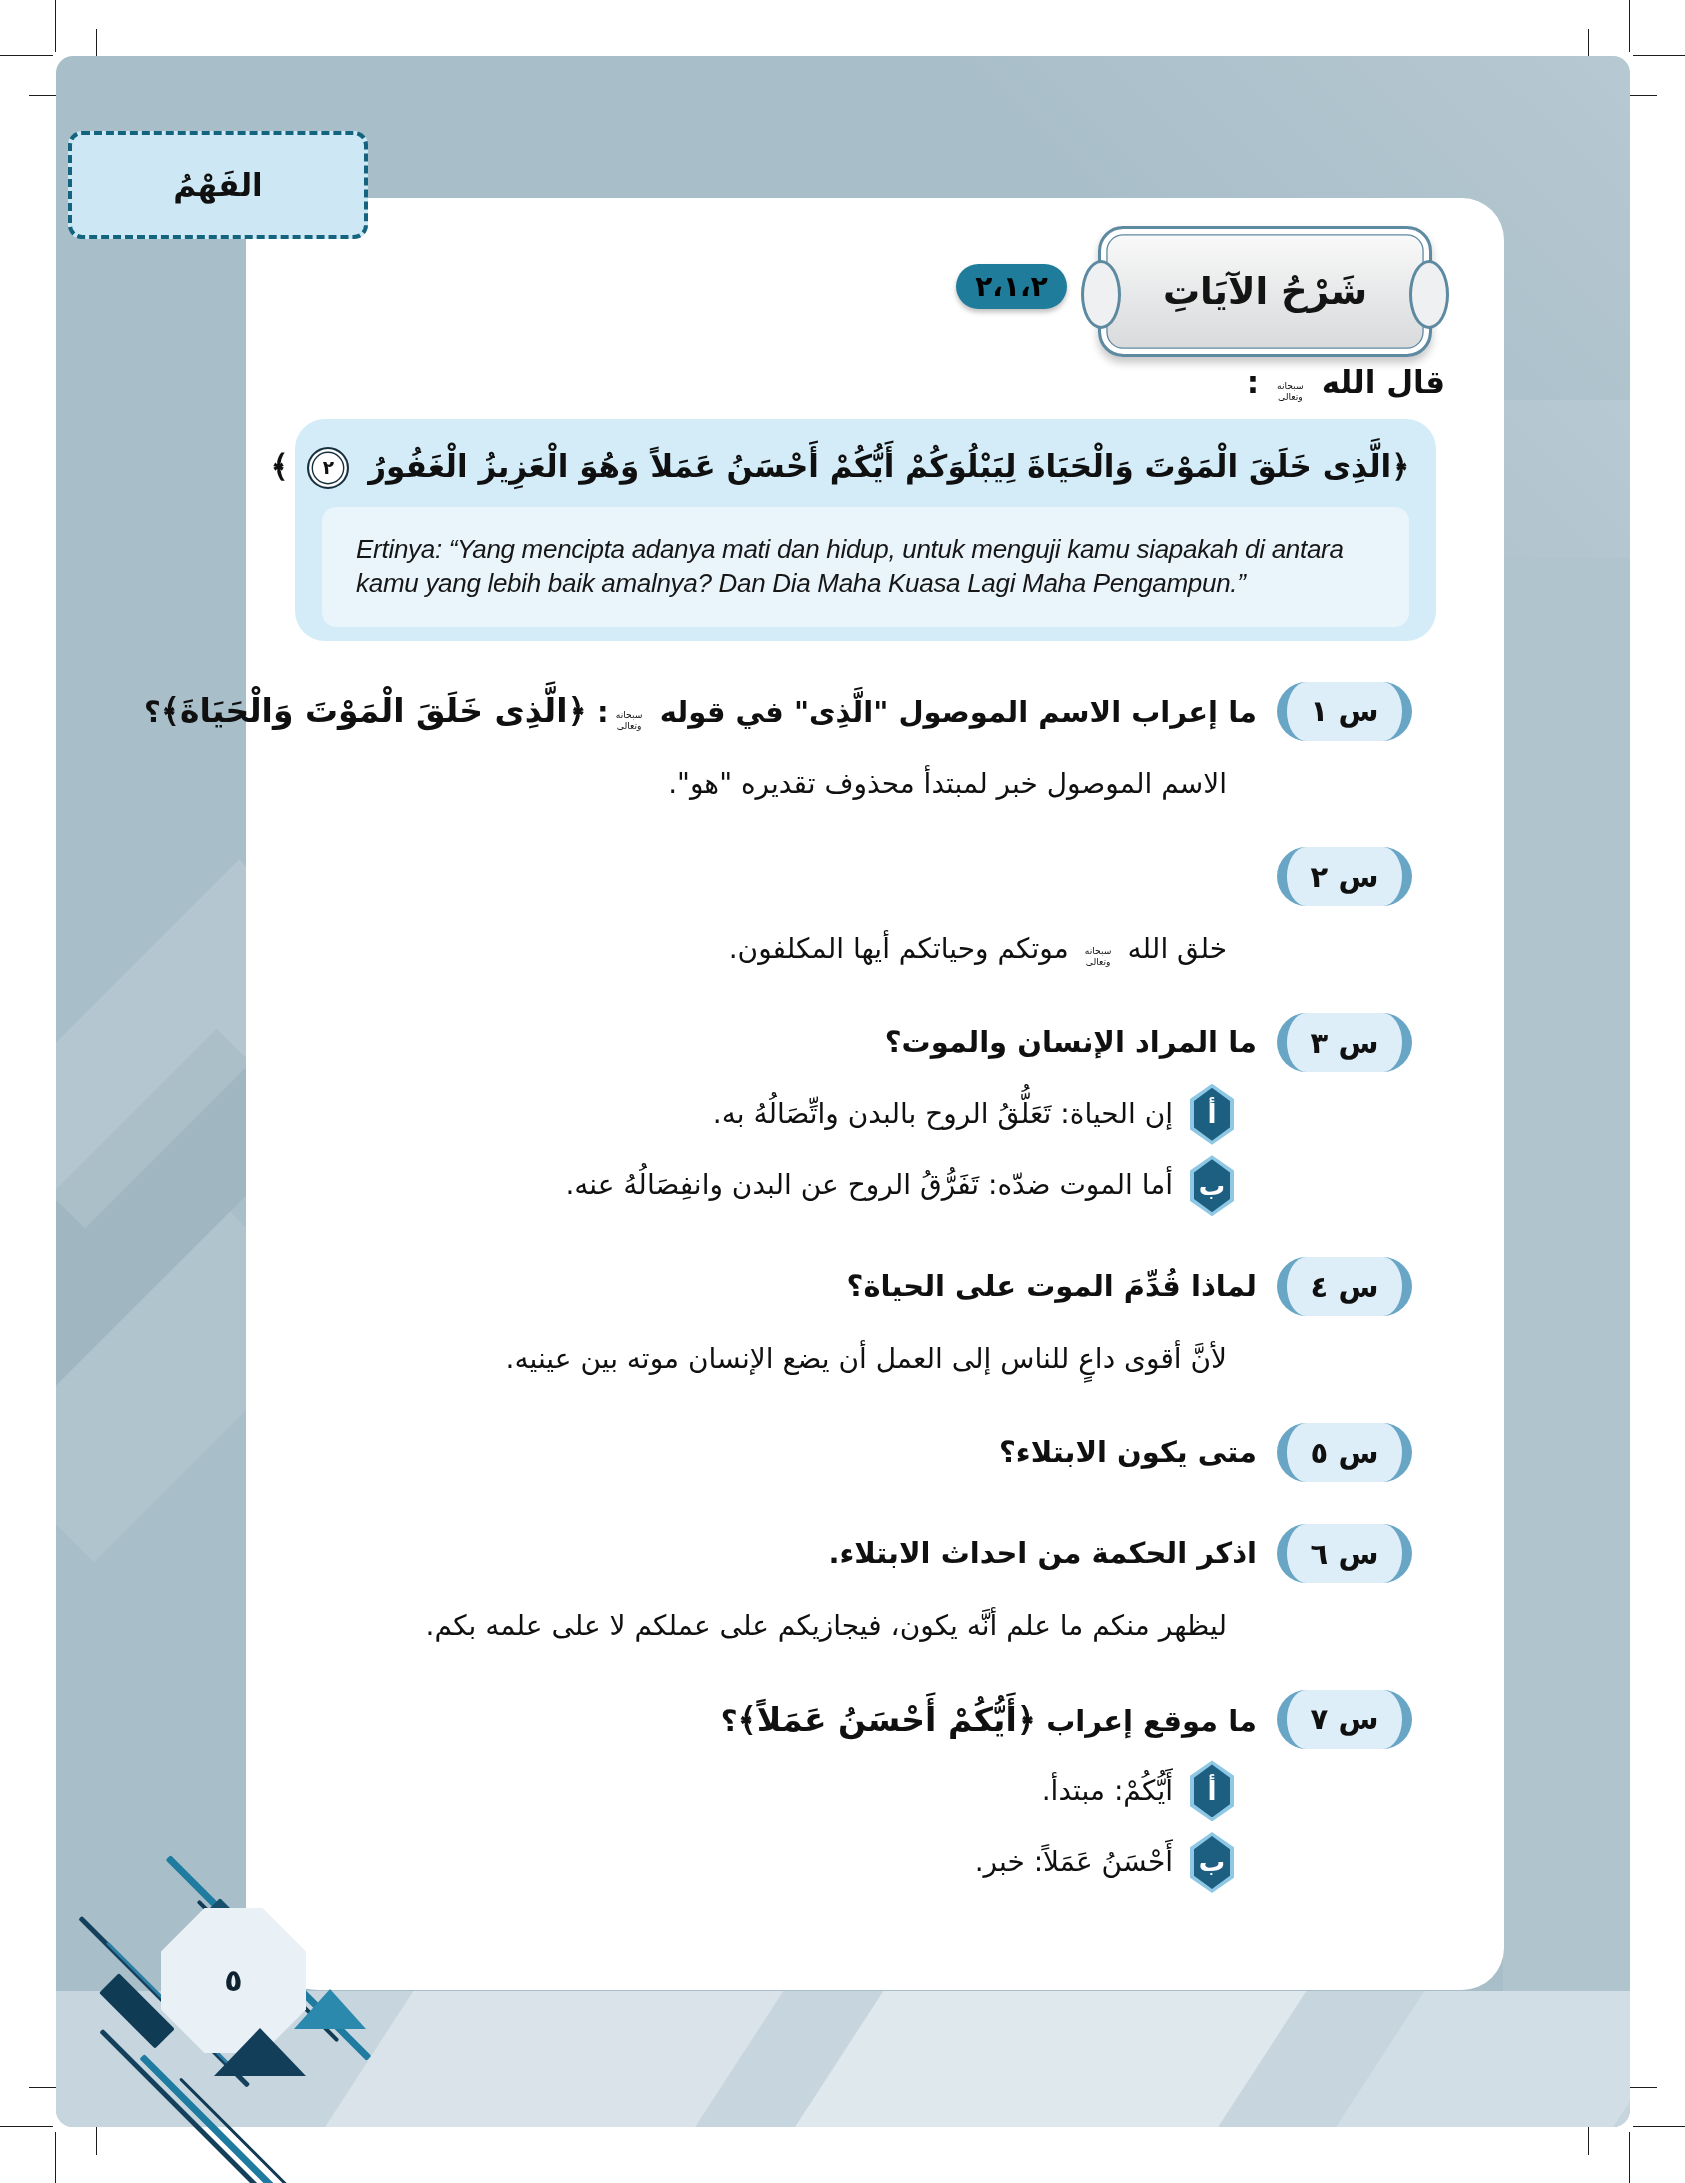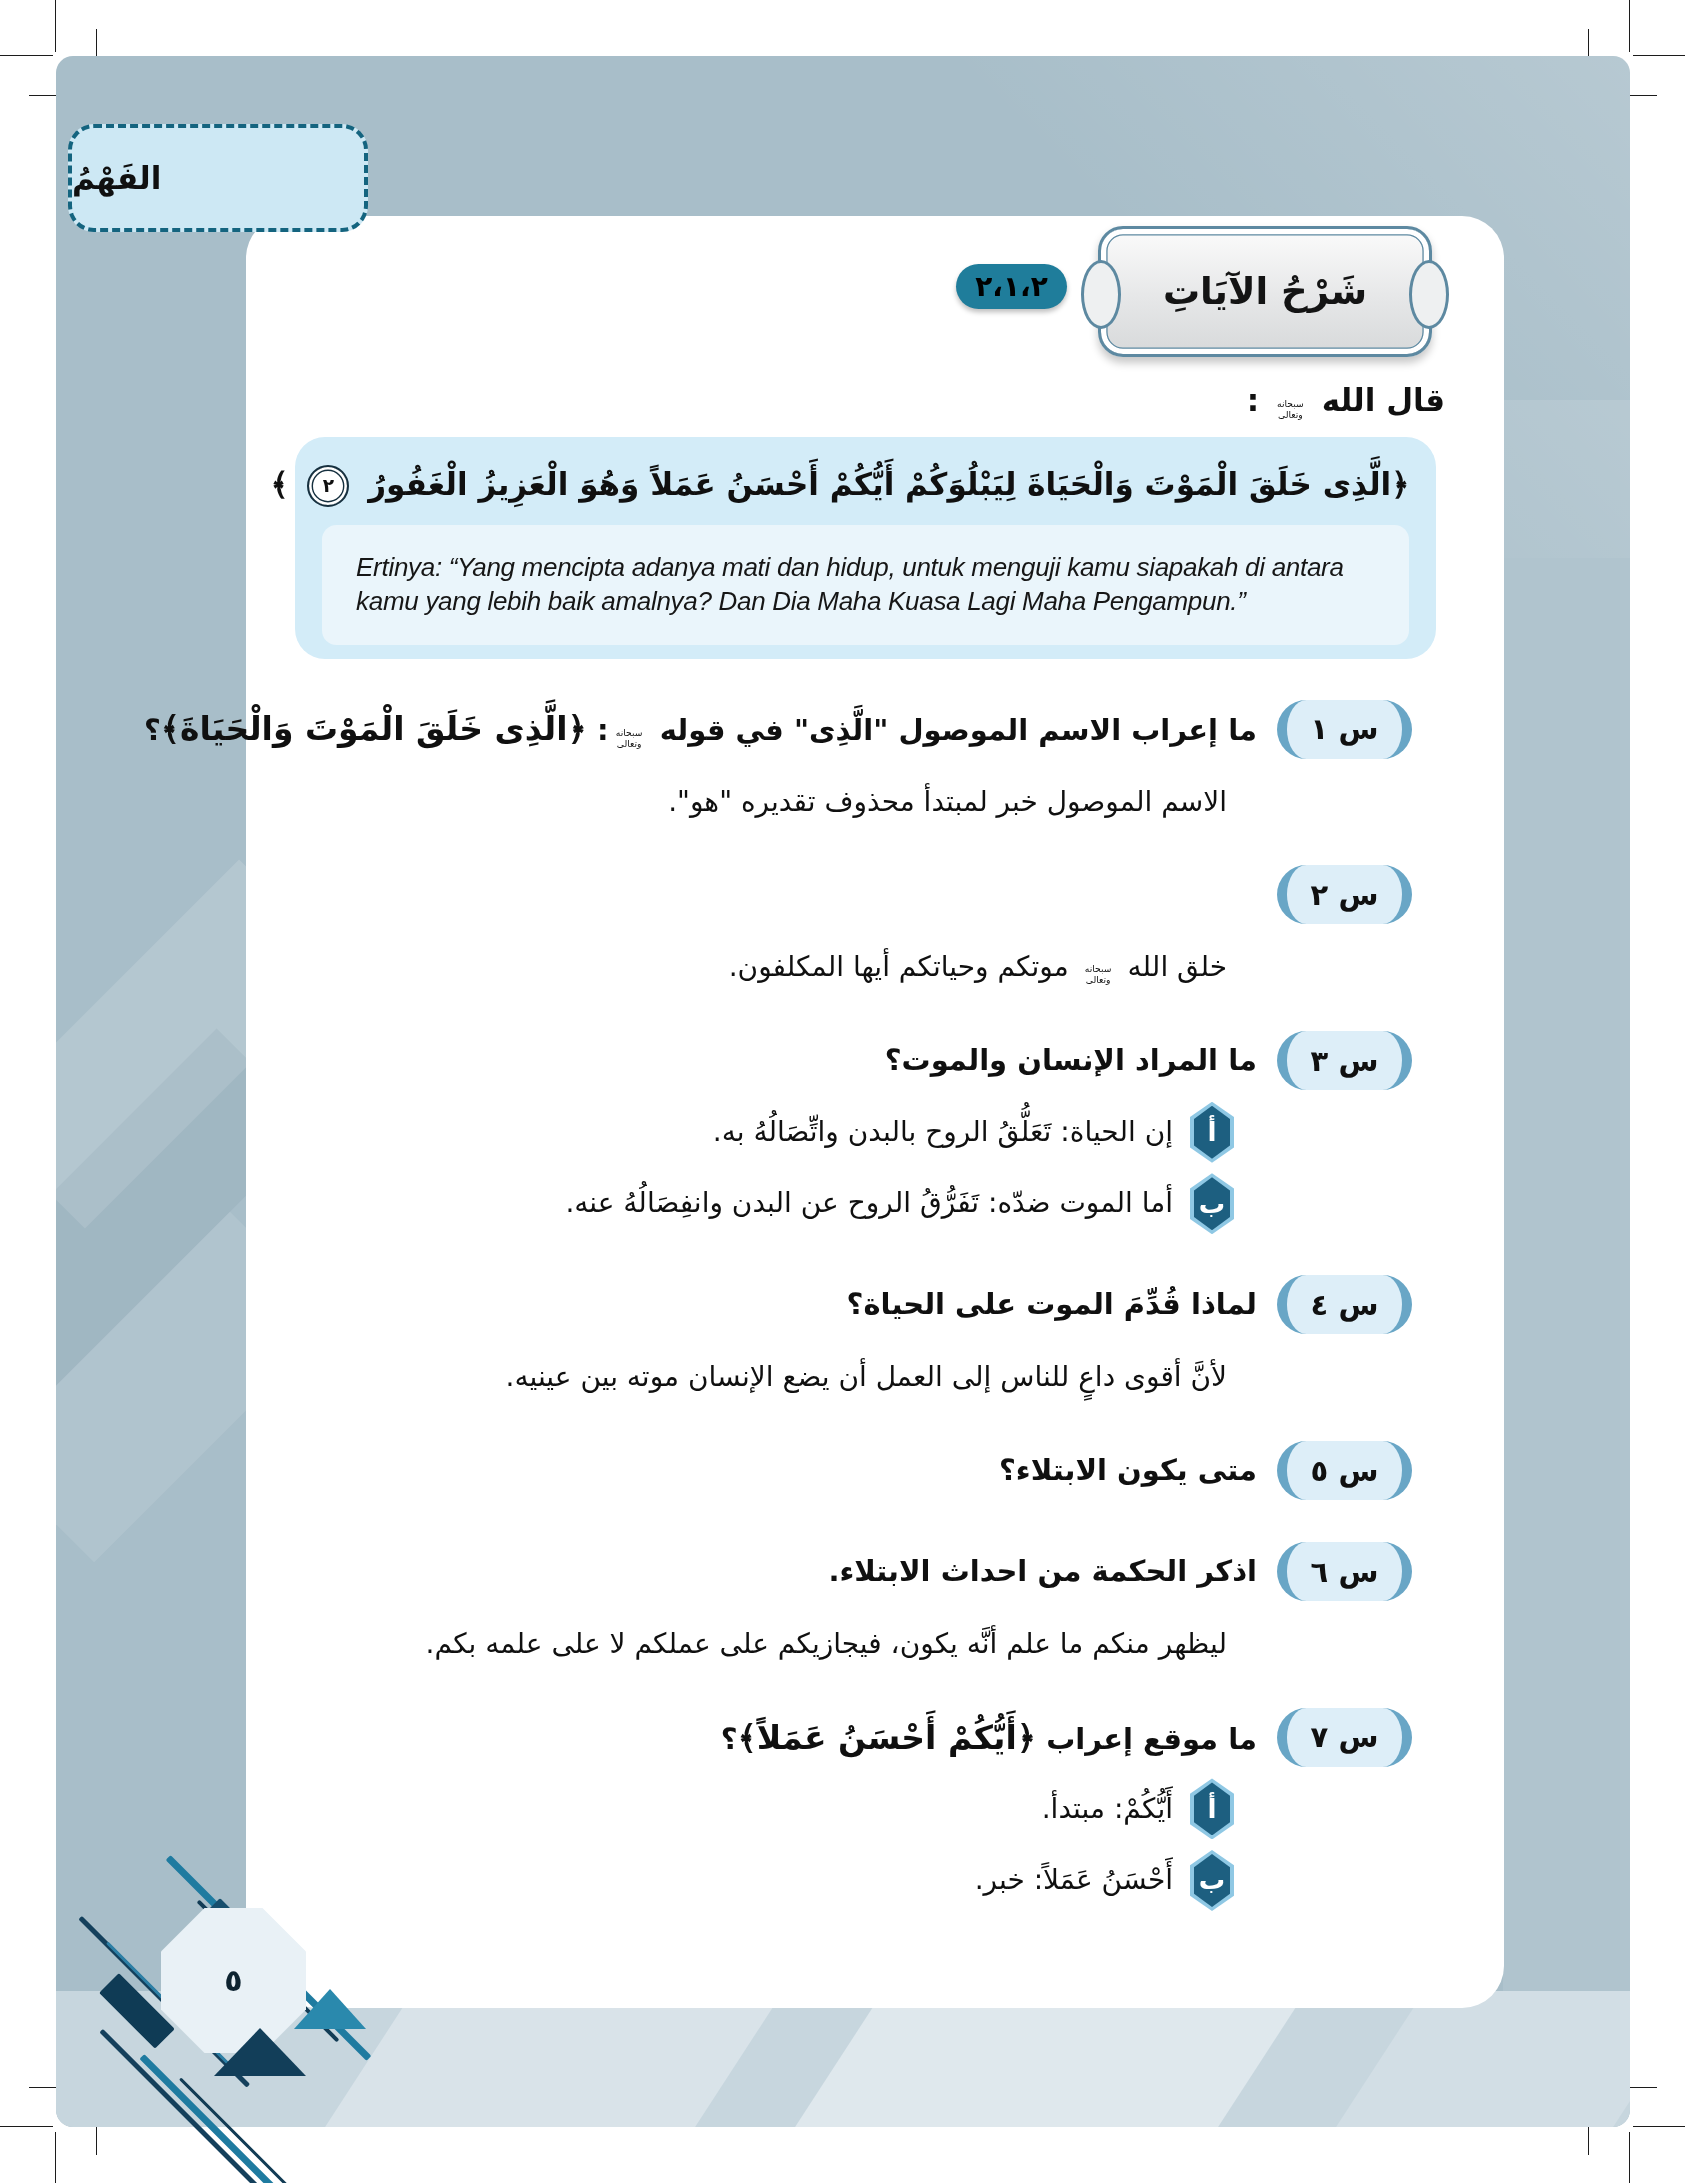--- a/index.html
+++ b/index.html
@@ -17,26 +17,26 @@
   .col-r{position:absolute;right:0;top:344px;bottom:136px;width:127px;background:rgba(255,255,255,.10);}
   .chev{position:absolute;transform:rotate(-45deg);}
   .chev1{left:-79px;top:912px;width:370px;height:152px;background:rgba(255,255,255,.14);}
   .chev2{left:-106px;top:1083px;width:370px;height:139px;background:rgba(10,50,75,.05);}
   .chev3{left:-66px;top:1255px;width:344px;height:152px;background:rgba(255,255,255,.10);}
   .band{position:absolute;left:0;right:0;bottom:0;height:136px;background:#c7d6de;overflow:hidden;}
   .band .b1{position:absolute;left:310px;top:-13.2px;width:370px;height:172px;background:#d9e3e9;transform:skewX(-33deg);}
   .band .b2{position:absolute;left:780px;top:-13.2px;width:423px;height:172px;background:#dfe8ed;transform:skewX(-33deg);}
   .band .b3{position:absolute;left:1321px;top:-13.2px;width:277px;height:172px;background:#d2dee5;transform:skewX(-33deg);}
   
-  .panel{position:absolute;left:246px;top:216px;width:1258px;height:1792px;background:#ffffff;
+  .panel{position:absolute;left:246px;top:198px;width:1258px;height:1792px;background:#ffffff;
       border-radius:42px 42px 42px 73px;z-index:1;}
   .panel-inner{padding:0 59px 0 40px;}
   
-  .fahm{position:absolute;left:68px;top:124px;width:292px;height:100px;background:#cde8f4;
-      border:4.6px dashed #14647f;border-radius:26px;display:flex;align-items:center;justify-content:flex-start;
+  .fahm{position:absolute;left:68px;top:131px;width:292px;height:100px;background:#cde8f4;
+      border:4.6px dashed #14647f;border-radius:14px;display:flex;align-items:center;justify-content:center;
       font-size:31px;font-weight:700;z-index:2;}
   
   .ornament{position:absolute;left:1098px;top:226px;width:334px;height:131px;z-index:3;}
   .orn-frame{position:absolute;inset:0;border:3.3px solid #5d89a1;border-radius:25px;
       background:linear-gradient(180deg,#fbfbfb 0%,#e6e7e8 55%,#d7d9da 100%);
       box-shadow:0 5.3px 8px rgba(0,0,0,.22), inset 0 0 0 5.3px #ffffff, inset 0 0 0 6.6px #5d89a1;
       display:flex;align-items:center;justify-content:center;font-size:37px;font-weight:700;color:#141414;}
   .orn-frame::before,.orn-frame::after{content:"";position:absolute;top:50%;width:34px;height:63px;
       margin-top:-32px;background:#eef0f1;border:3.3px solid #5d89a1;border-radius:50%;}
   .orn-frame::before{left:-20px;}

